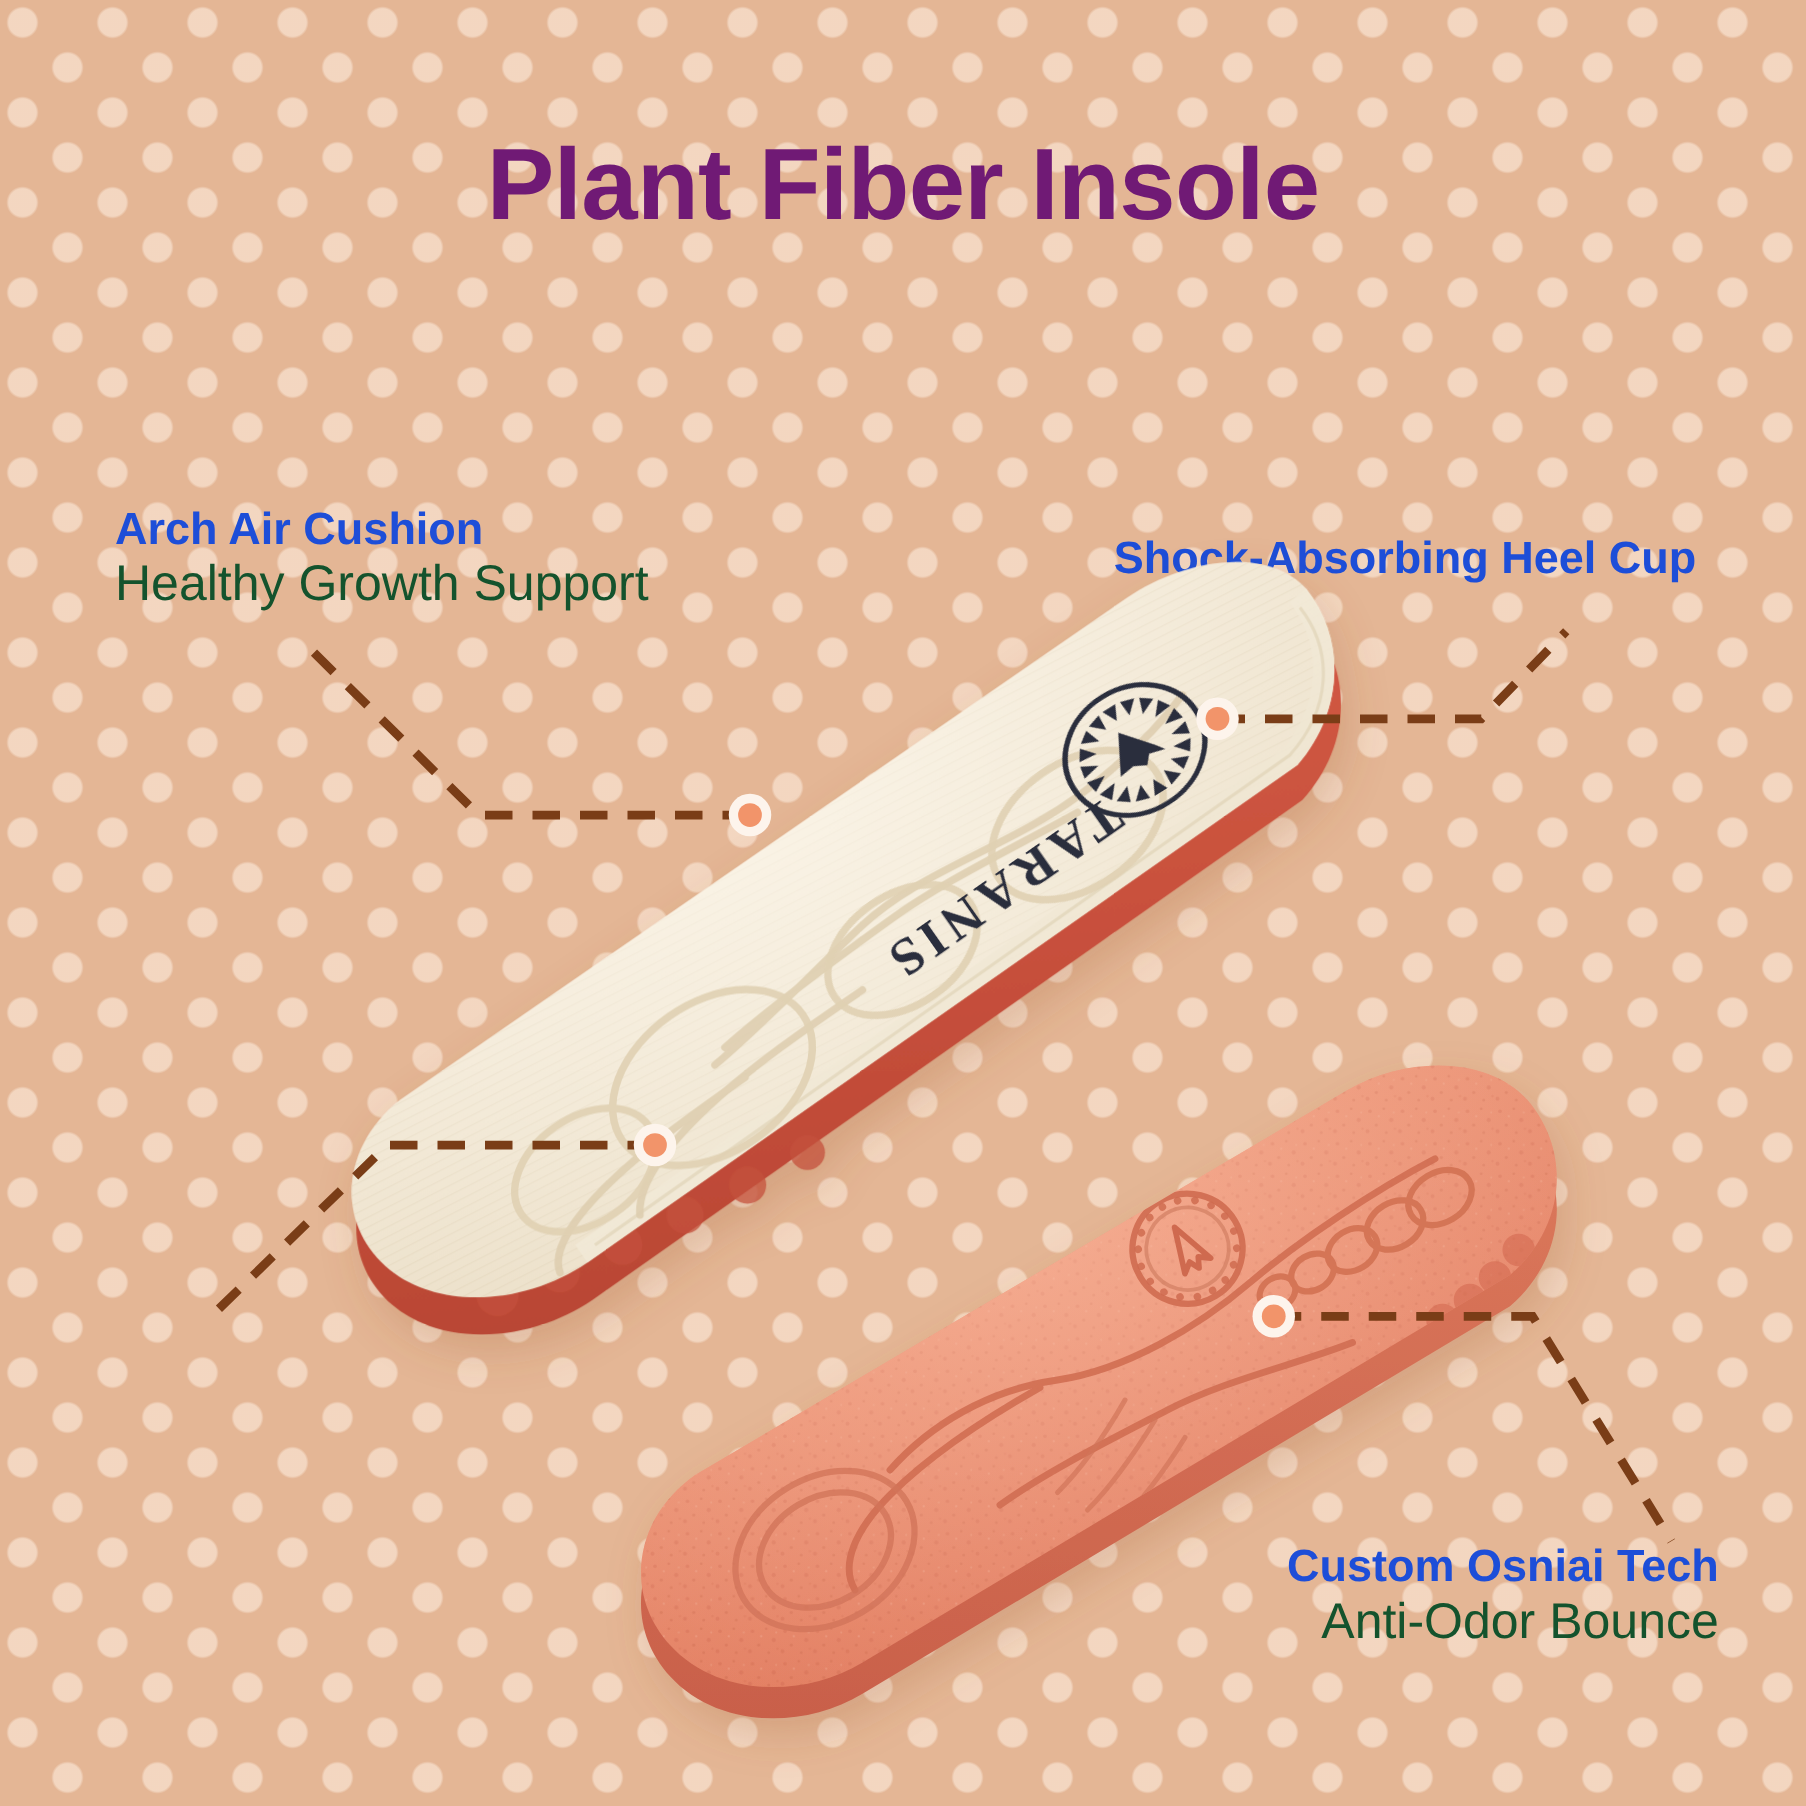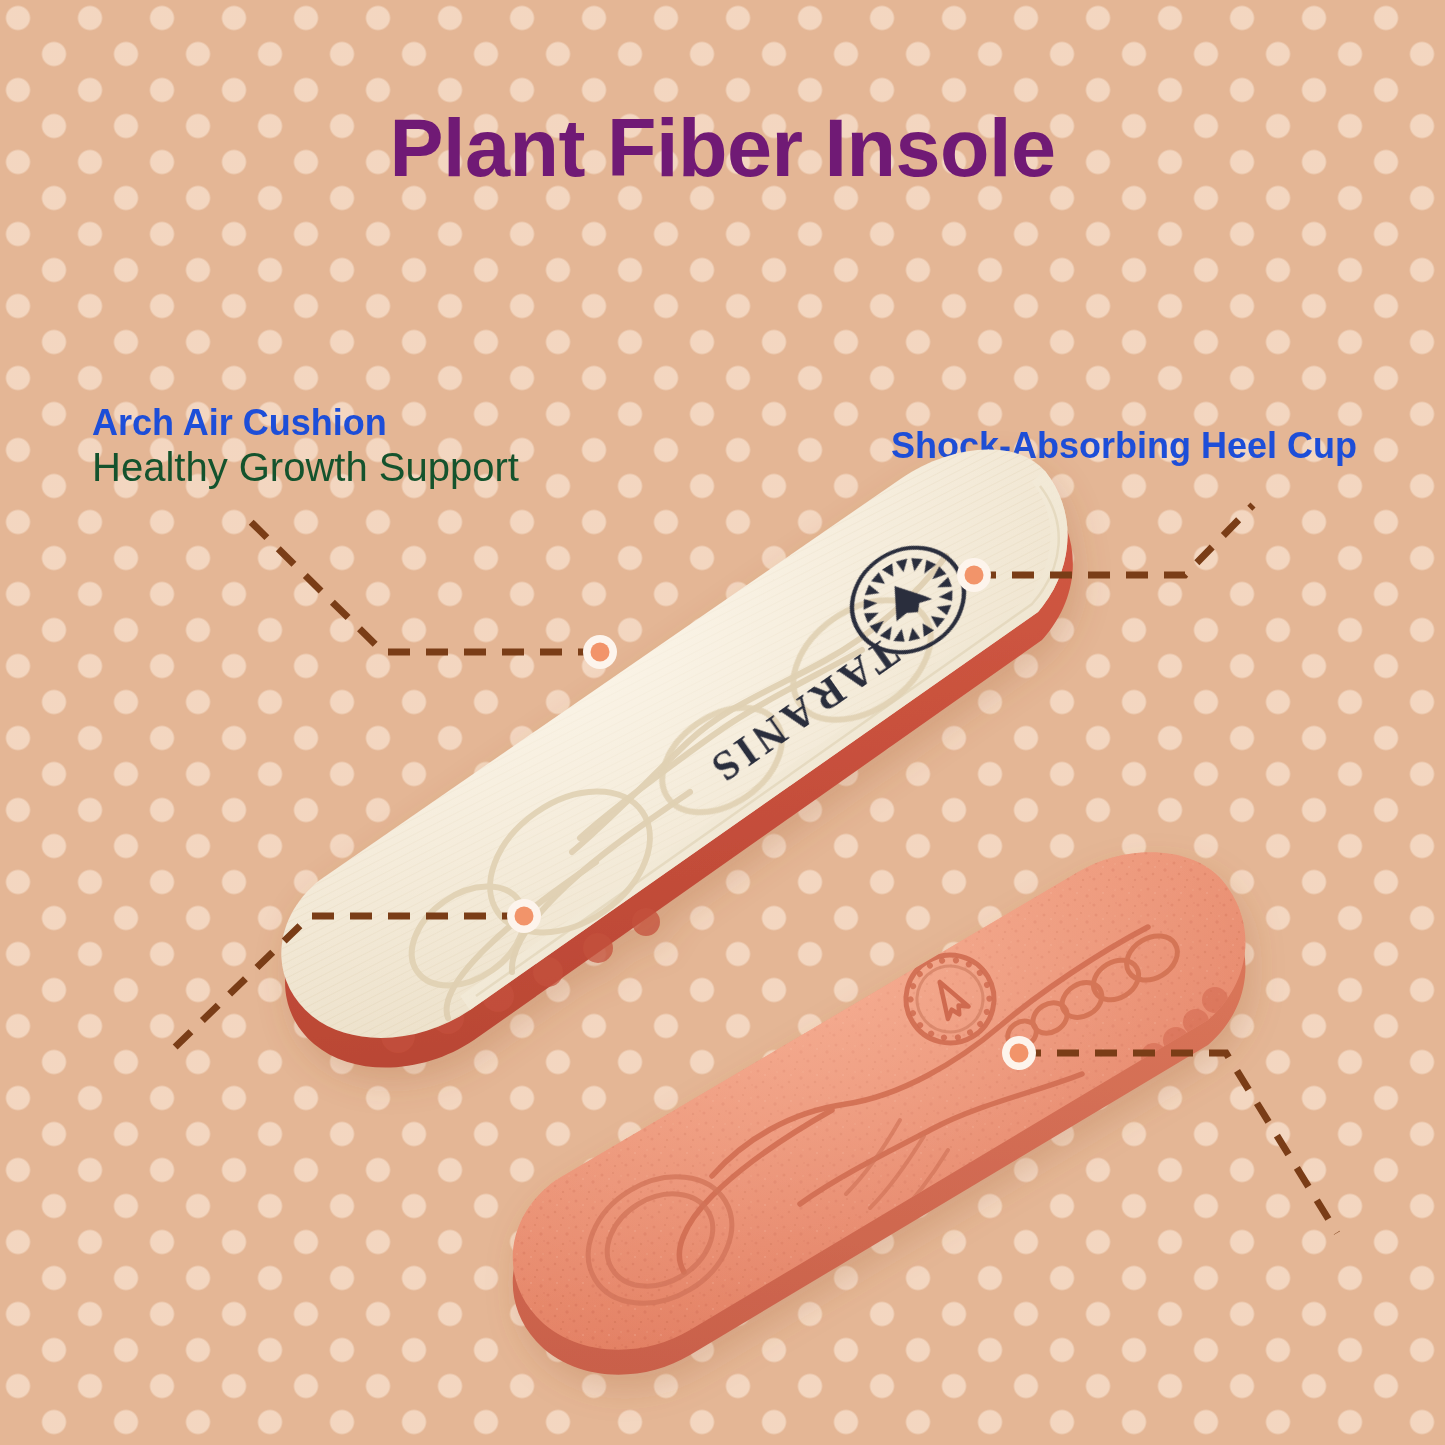--- a/index.html
+++ b/index.html
@@ -364,14 +364,18 @@
     <div class="c-sub">Healthy Growth Support</div>
   </div>
 
   <div class="callout align-right" id="callout-heel">
     <div class="c-title">Shock-Absorbing Heel Cup</div>
   </div>
 
   <div class="callout align-left" id="callout-quick">
   </div>
 
+  <div class="callout align-right" id="callout-osniai">
+    <div class="c-title">Custom Osniai Tech</div>
+    <div class="c-sub">Anti-Odor Bounce</div>
+  </div>
 
 </div>
 
 </body></html>

